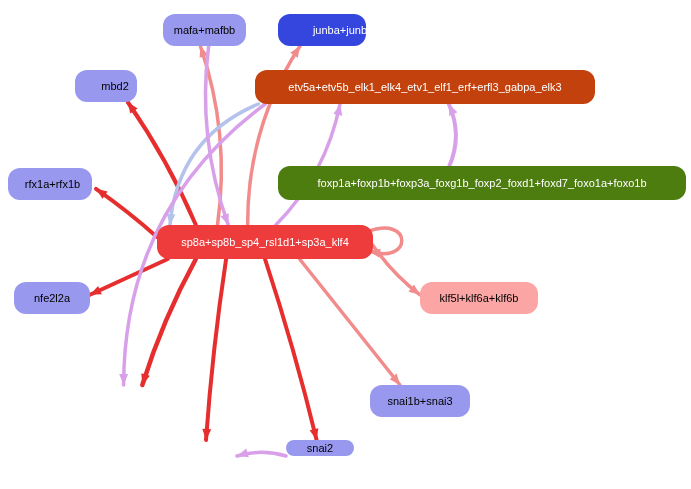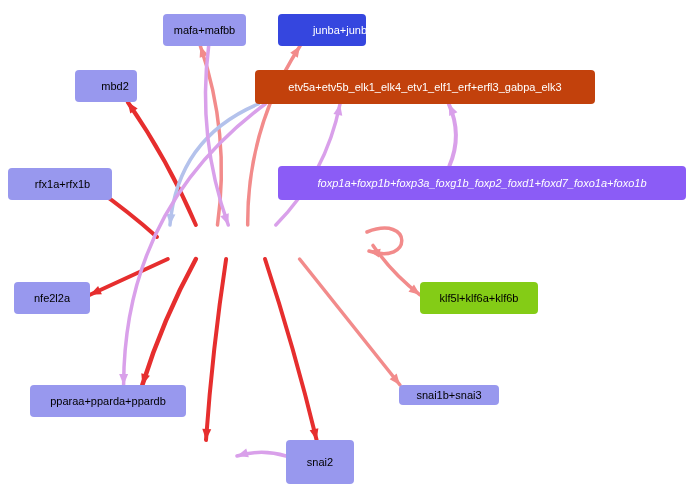--- a/index.html
+++ b/index.html
@@ -8,21 +8,21 @@
     width:691px;height:489px;
     background:#ffffff;
     overflow:hidden;
     font-family:"Liberation Sans","DejaVu Sans",sans-serif;
   }
   #edges-svg{position:absolute;left:0;top:0;width:691px;height:489px;}
   #nodes-layer{position:absolute;left:0;top:0;width:691px;height:489px;}
   .node{
     position:absolute;
     display:flex;align-items:center;justify-content:center;
-    border-radius:4px;
+    border-radius:12px;
     font-size:11px;
     white-space:nowrap;
     box-sizing:border-box;
     padding:0 6px;
     cursor:pointer;
     letter-spacing:0px;
   }
 </style>
 </head>
 <body>
@@ -96,21 +96,21 @@
       <g>
         <path d="M 367 232 C 413 214, 413 266, 369 251" stroke="#f28b8b" stroke-width="3.5" fill="none" stroke-linecap="round"></path>
         <polygon points="369,251 380.6689100407219,248.7446644459109 378.9038648244783,257.5698905271292" fill="#f28b8b"></polygon>
       </g>
     </svg>
   <div id="nodes-layer">
       <div class="node" style="left: 163px; top: 14px; width: 83px; height: 32px; background: rgb(152, 152, 238); color: rgb(0, 0, 0);">mafa+mafbb</div>
       <div class="node" style="left: 278px; top: 14px; width: 88px; height: 32px; background: rgb(53, 70, 223); color: rgb(255, 255, 255); padding-left: 48px;">junba+junbb</div>
       <div class="node" style="left: 75px; top: 70px; width: 62px; height: 32px; background: rgb(152, 152, 238); color: rgb(0, 0, 0); padding-left: 24px;">mbd2</div>
       <div class="node" style="left: 255px; top: 70px; width: 340px; height: 34px; background: #c2410c; color: rgb(255, 255, 255);">etv5a+etv5b_elk1_elk4_etv1_elf1_erf+erfl3_gabpa_elk3</div>
-      <div class="node" style="left: 8px; top: 168px; width: 104px; height: 32px; background: rgb(152, 152, 238); color: rgb(0, 0, 0); padding-left: 11px;">rfx1a+rfx1b</div>
-      <div class="node" style="left: 278px; top: 166px; width: 408px; height: 34px; background: #8b5cf6; color: rgb(255, 255, 255); font-style: italic;">foxp1a+foxp1b+foxp3a_foxg1b_foxp2_foxd1+foxd7_foxo1a+foxo1b</div>
+      <div class="node" style="left: 8px; top: 168px; width: 84px; height: 32px; background: rgb(152, 152, 238); color: rgb(0, 0, 0); padding-left: 11px;">rfx1a+rfx1b</div>
+      <div class="node" style="left: 278px; top: 166px; width: 408px; height: 34px; background: #4d7c0f; color: rgb(255, 255, 255);">foxp1a+foxp1b+foxp3a_foxg1b_foxp2_foxd1+foxd7_foxo1a+foxo1b</div>
+      <div class="node" style="left: 157px; top: 225px; width: 216px; height: 34px; background: rgb(238, 59, 59); color: rgb(255, 255, 255);">sp8a+sp8b_sp4_rsl1d1+sp3a_klf4</div>
       <div class="node" style="left: 14px; top: 282px; width: 76px; height: 32px; background: rgb(152, 152, 238); color: rgb(0, 0, 0);">nfe2l2a</div>
-      <div class="node" style="left: 420px; top: 282px; width: 118px; height: 32px; background: #84cc16; color: rgb(0, 0, 0); text-align: center;">klf5l+klf6a+klf6b</div>
-      <div class="node" style="left: 30px; top: 385px; width: 156px; height: 32px; background: rgb(152, 152, 238); color: rgb(0, 0, 0);">pparaa+pparda+ppardb</div>
-      <div class="node" style="left: 370px; top: 385px; width: 100px; height: 20px; background: rgb(152, 152, 238); color: rgb(0, 0, 0); margin-left: 29px;">snai1b+snai3</div>
-      <div class="node" style="left: 286px; top: 440px; width: 68px; height: 44px; background: rgb(152, 152, 238); color: rgb(0, 0, 0);">snai2</div>
+      <div class="node" style="left: 420px; top: 282px; width: 118px; height: 32px; background: #fca5a5; color: rgb(0, 0, 0); text-align: center;">klf5l+klf6a+klf6b</div>
+      <div class="node" style="left: 370px; top: 385px; width: 100px; height: 32px; background: rgb(152, 152, 238); color: rgb(0, 0, 0);">snai1b+snai3</div>
+      <div class="node" style="left: 286px; top: 440px; width: 68px; height: 16px; background: rgb(152, 152, 238); color: rgb(0, 0, 0);">snai2</div>
     </div>
 </div>
 
 </body></html>

